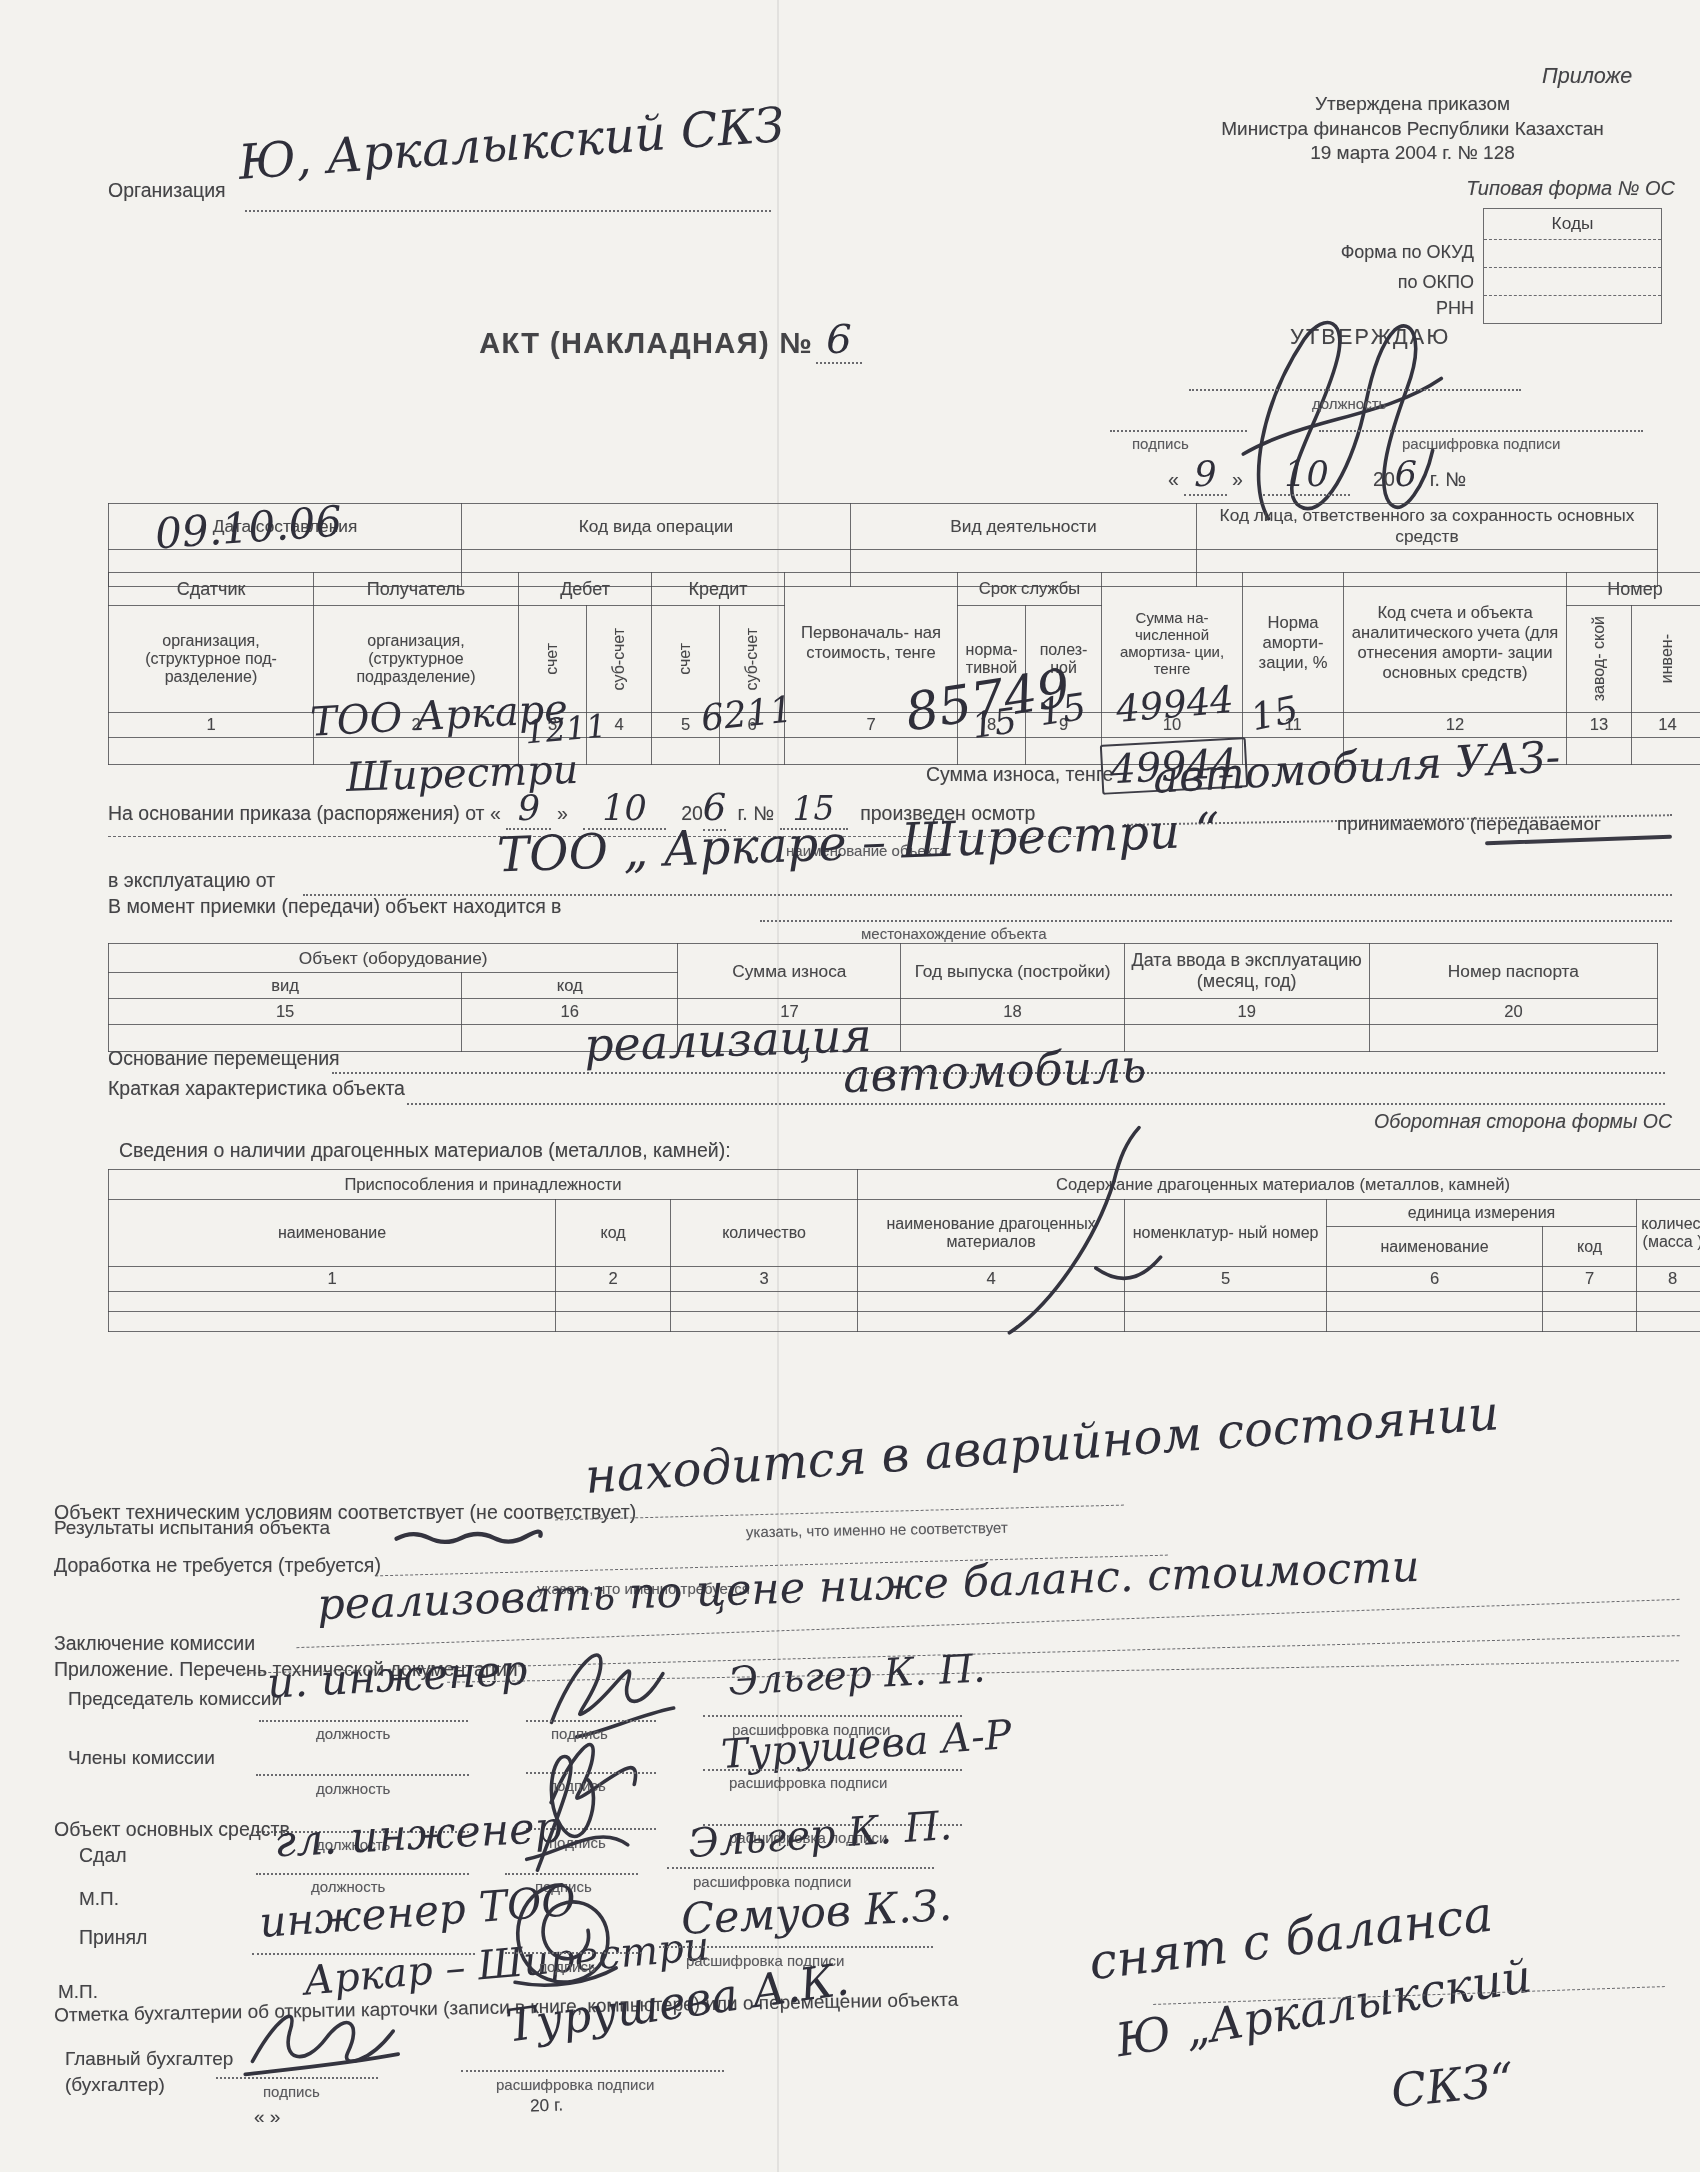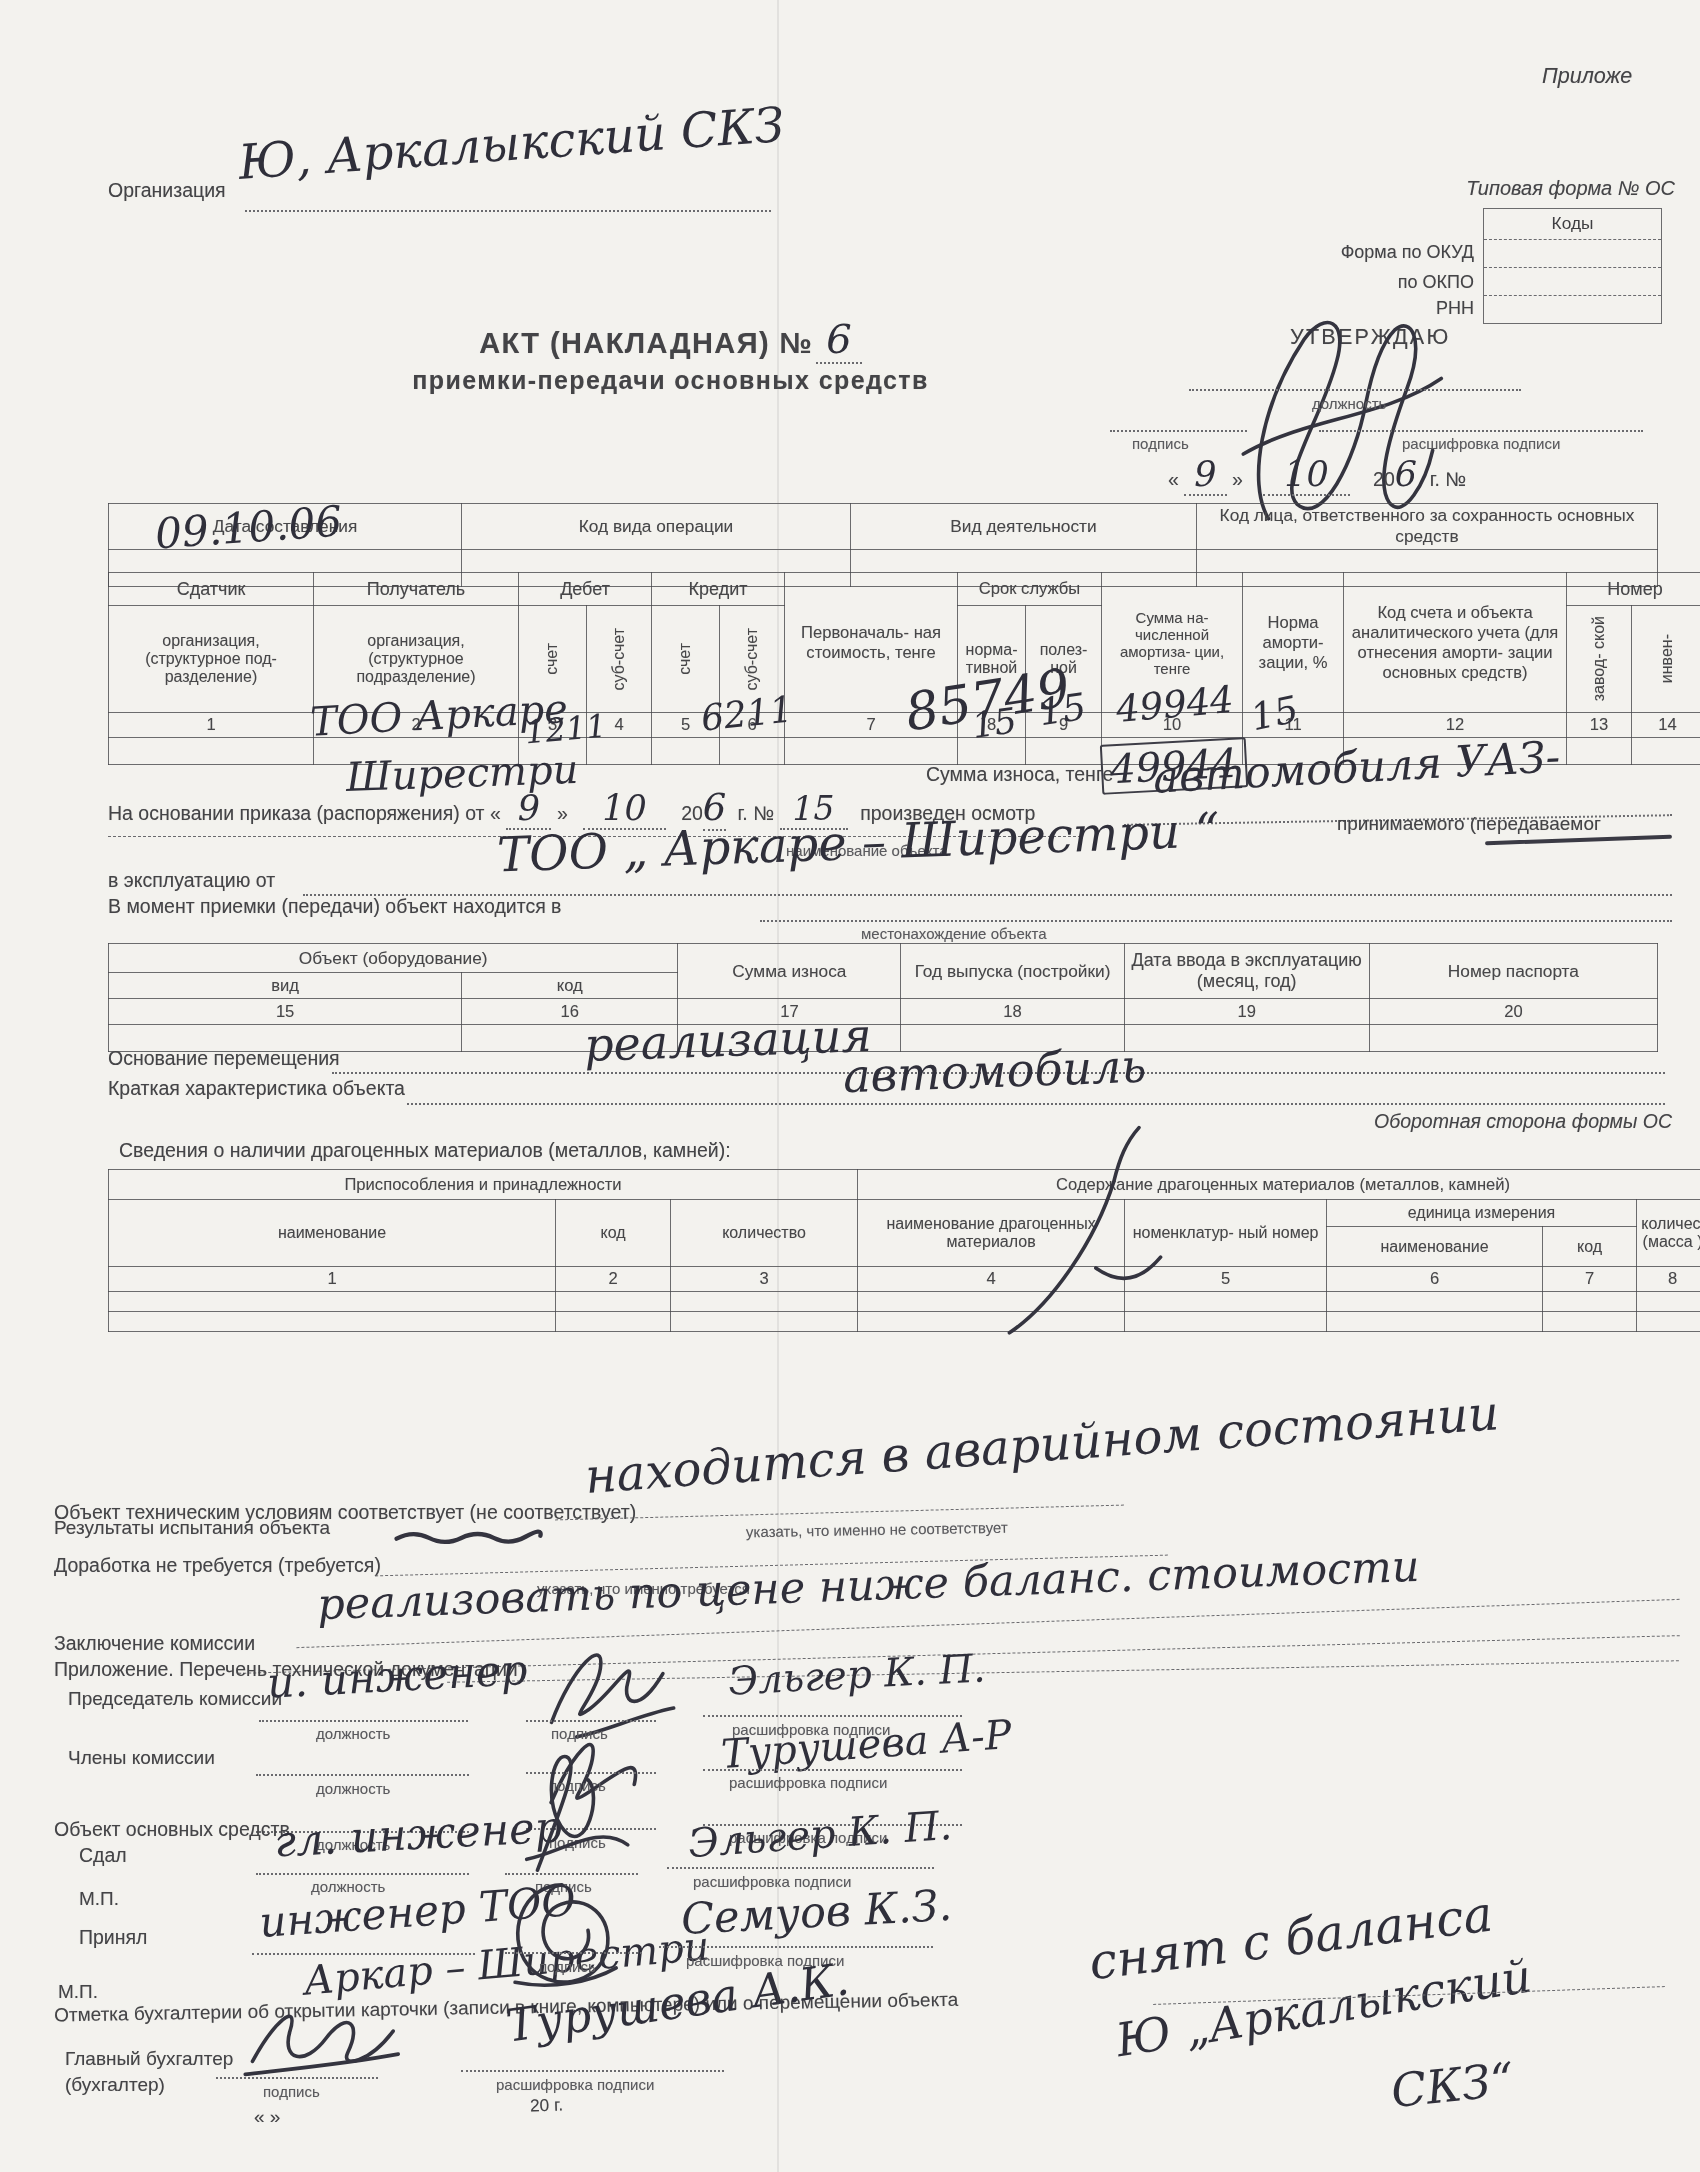--- a/index.html
+++ b/index.html
@@ -24,40 +24,44 @@
   .num{font-size:16.6px;color:#4a4a4e;}
   svg{overflow:visible;}
   .sig path{fill:none;stroke:#34343f;stroke-width:5;stroke-linecap:round;stroke-linejoin:round;}
 </style>
 </head>
 <body>
 
 <div class="sheet">
 
   <div class="abs p it" style="left:1542px;top:63px;font-size:21.6px;">Приложе</div>
+  <div class="abs p" style="left:1153px;top:92px;width:519px;text-align:center;font-size:19px;line-height:24.5px;">
+    <div>Утверждена приказом</div>
+    <div>Министра финансов Республики Казахстан</div>
+    <div>19 марта 2004 г. № 128</div>
+  </div>
   <div class="abs p it" style="left:1369px;top:177px;width:306px;text-align:right;font-size:20px;">Типовая форма № ОС</div>
 
   <div class="abs" style="left:1483px;top:208px;width:177px;height:114px;border:1.4px solid rgba(72,72,76,.8);">
     <div style="height:26px;border-bottom:1.4px dashed #6a6a6e;text-align:center;font-size:17.3px;padding-top:4.3px;">Коды</div>
     <div style="height:27px;border-bottom:1.4px dashed #6a6a6e;"></div>
     <div style="height:27px;border-bottom:1.4px dashed #6a6a6e;"></div>
     <div style="height:27px;"></div>
   </div>
   <div class="abs p" style="left:1225px;top:242px;width:249px;text-align:right;font-size:18px;">Форма по ОКУД</div>
   <div class="abs p" style="left:1225px;top:272px;width:249px;text-align:right;font-size:18px;">по ОКПО</div>
   <div class="abs p" style="left:1225px;top:298px;width:249px;text-align:right;font-size:18px;">РНН</div>
 
   <div class="abs p" style="left:108px;top:179px;font-size:19.5px;">Организация</div>
   <div class="abs hw" style="left:238px;top:115px;font-size:48px;transform:rotate(-4deg);">Ю, Аркалыкский СКЗ</div>
   <div class="abs dot" style="left:245px;top:210px;width:526px;"></div>
 
   <div class="abs" style="left:375px;top:316px;width:591px;text-align:center;">
     <span class="p b" style="font-size:29px;letter-spacing:1.4px;">АКТ (НАКЛАДНАЯ) №</span>
     <span class="hw" style="font-size:40px;border-bottom:2.2px dotted #6a6a6e;padding:0 10px;">6</span>
-    <div class="p b" style="font-size:25px;letter-spacing:1.4px;margin-top:4.3px;">приемки-передачи основных средств</div>
   </div>
 
   <div class="abs p" style="left:1290px;top:324px;font-size:21.6px;letter-spacing:2.2px;">УТВЕРЖДАЮ</div>
   <svg class="abs sig" style="left:1218px;top:310px;" width="245" height="216" viewBox="0 0 340 300">
     <path d="M70 290 C40 240 60 130 120 40 C150 0 180 15 165 70 C145 150 80 240 110 270 C145 300 190 210 205 130 C215 80 228 45 245 28 C268 8 288 40 262 110 C240 170 218 240 238 268 C258 292 288 240 298 195"></path>
     <path d="M35 200 C120 150 230 150 310 95"></path>
   </svg>
   <div class="abs dot" style="left:1189px;top:389px;width:332px;"></div>
   <div class="abs p cap" style="left:1312px;top:395px;">должность</div>
   <div class="abs dot" style="left:1110px;top:430px;width:137px;"></div>

